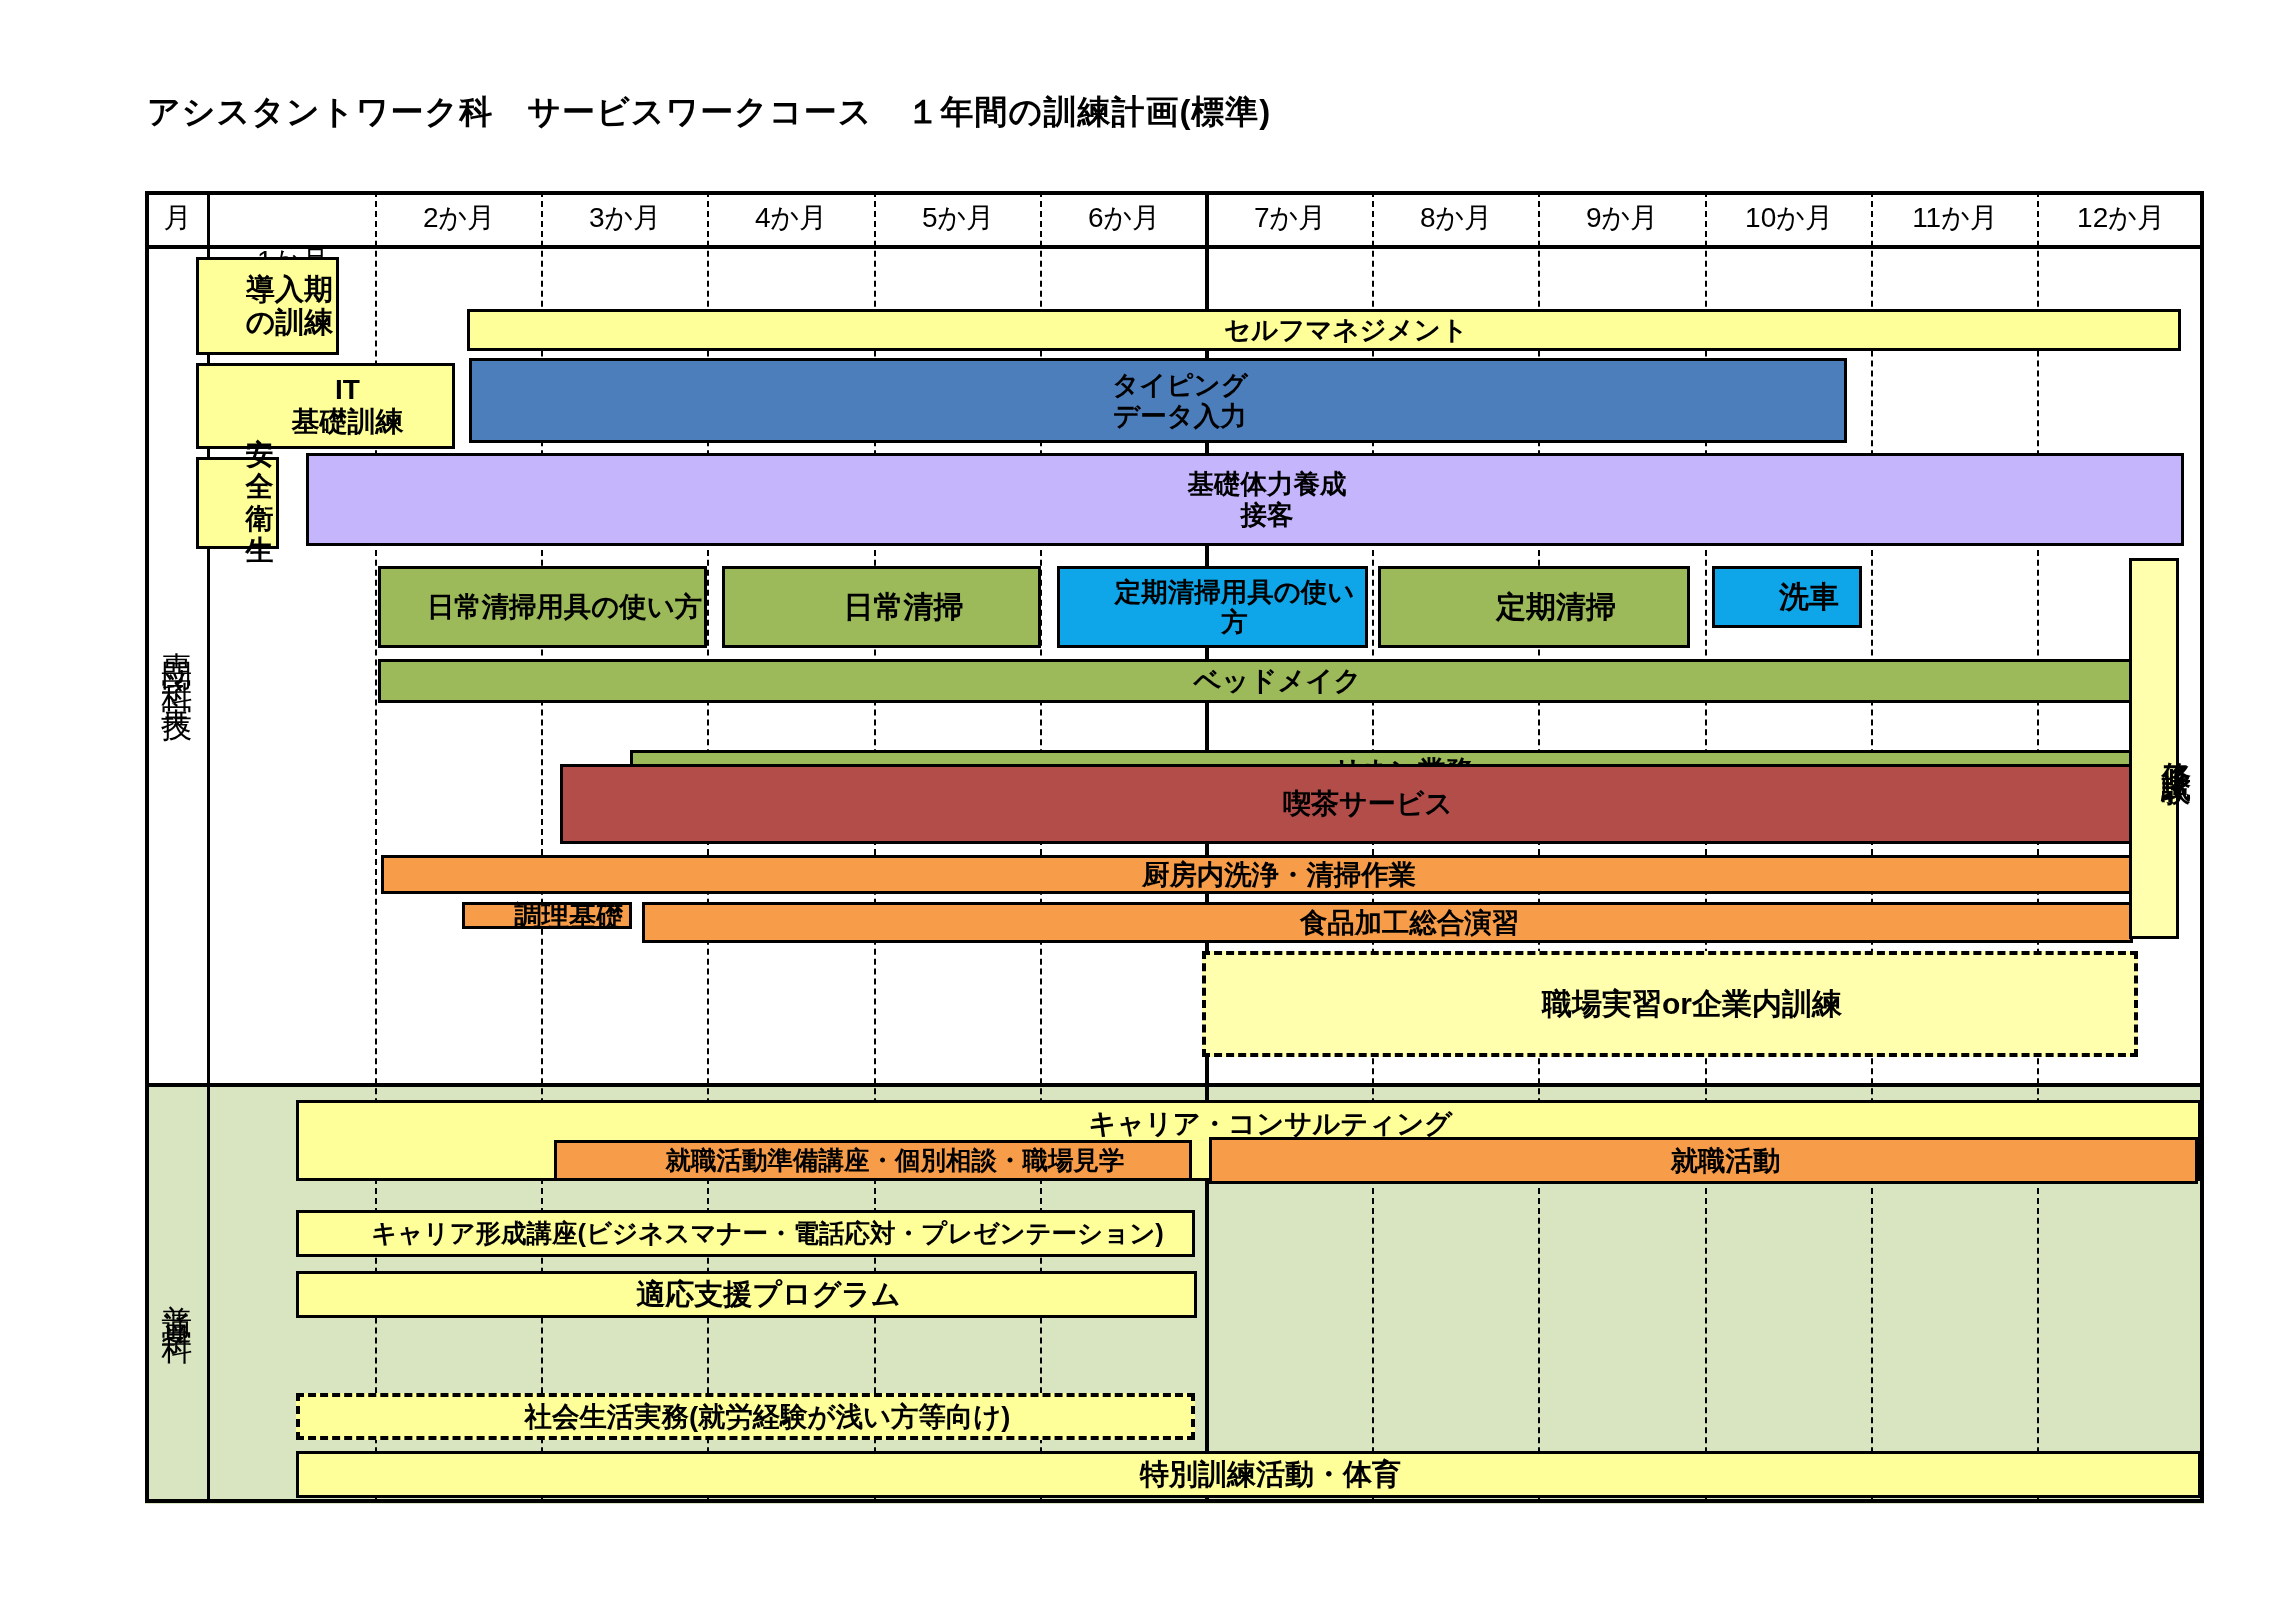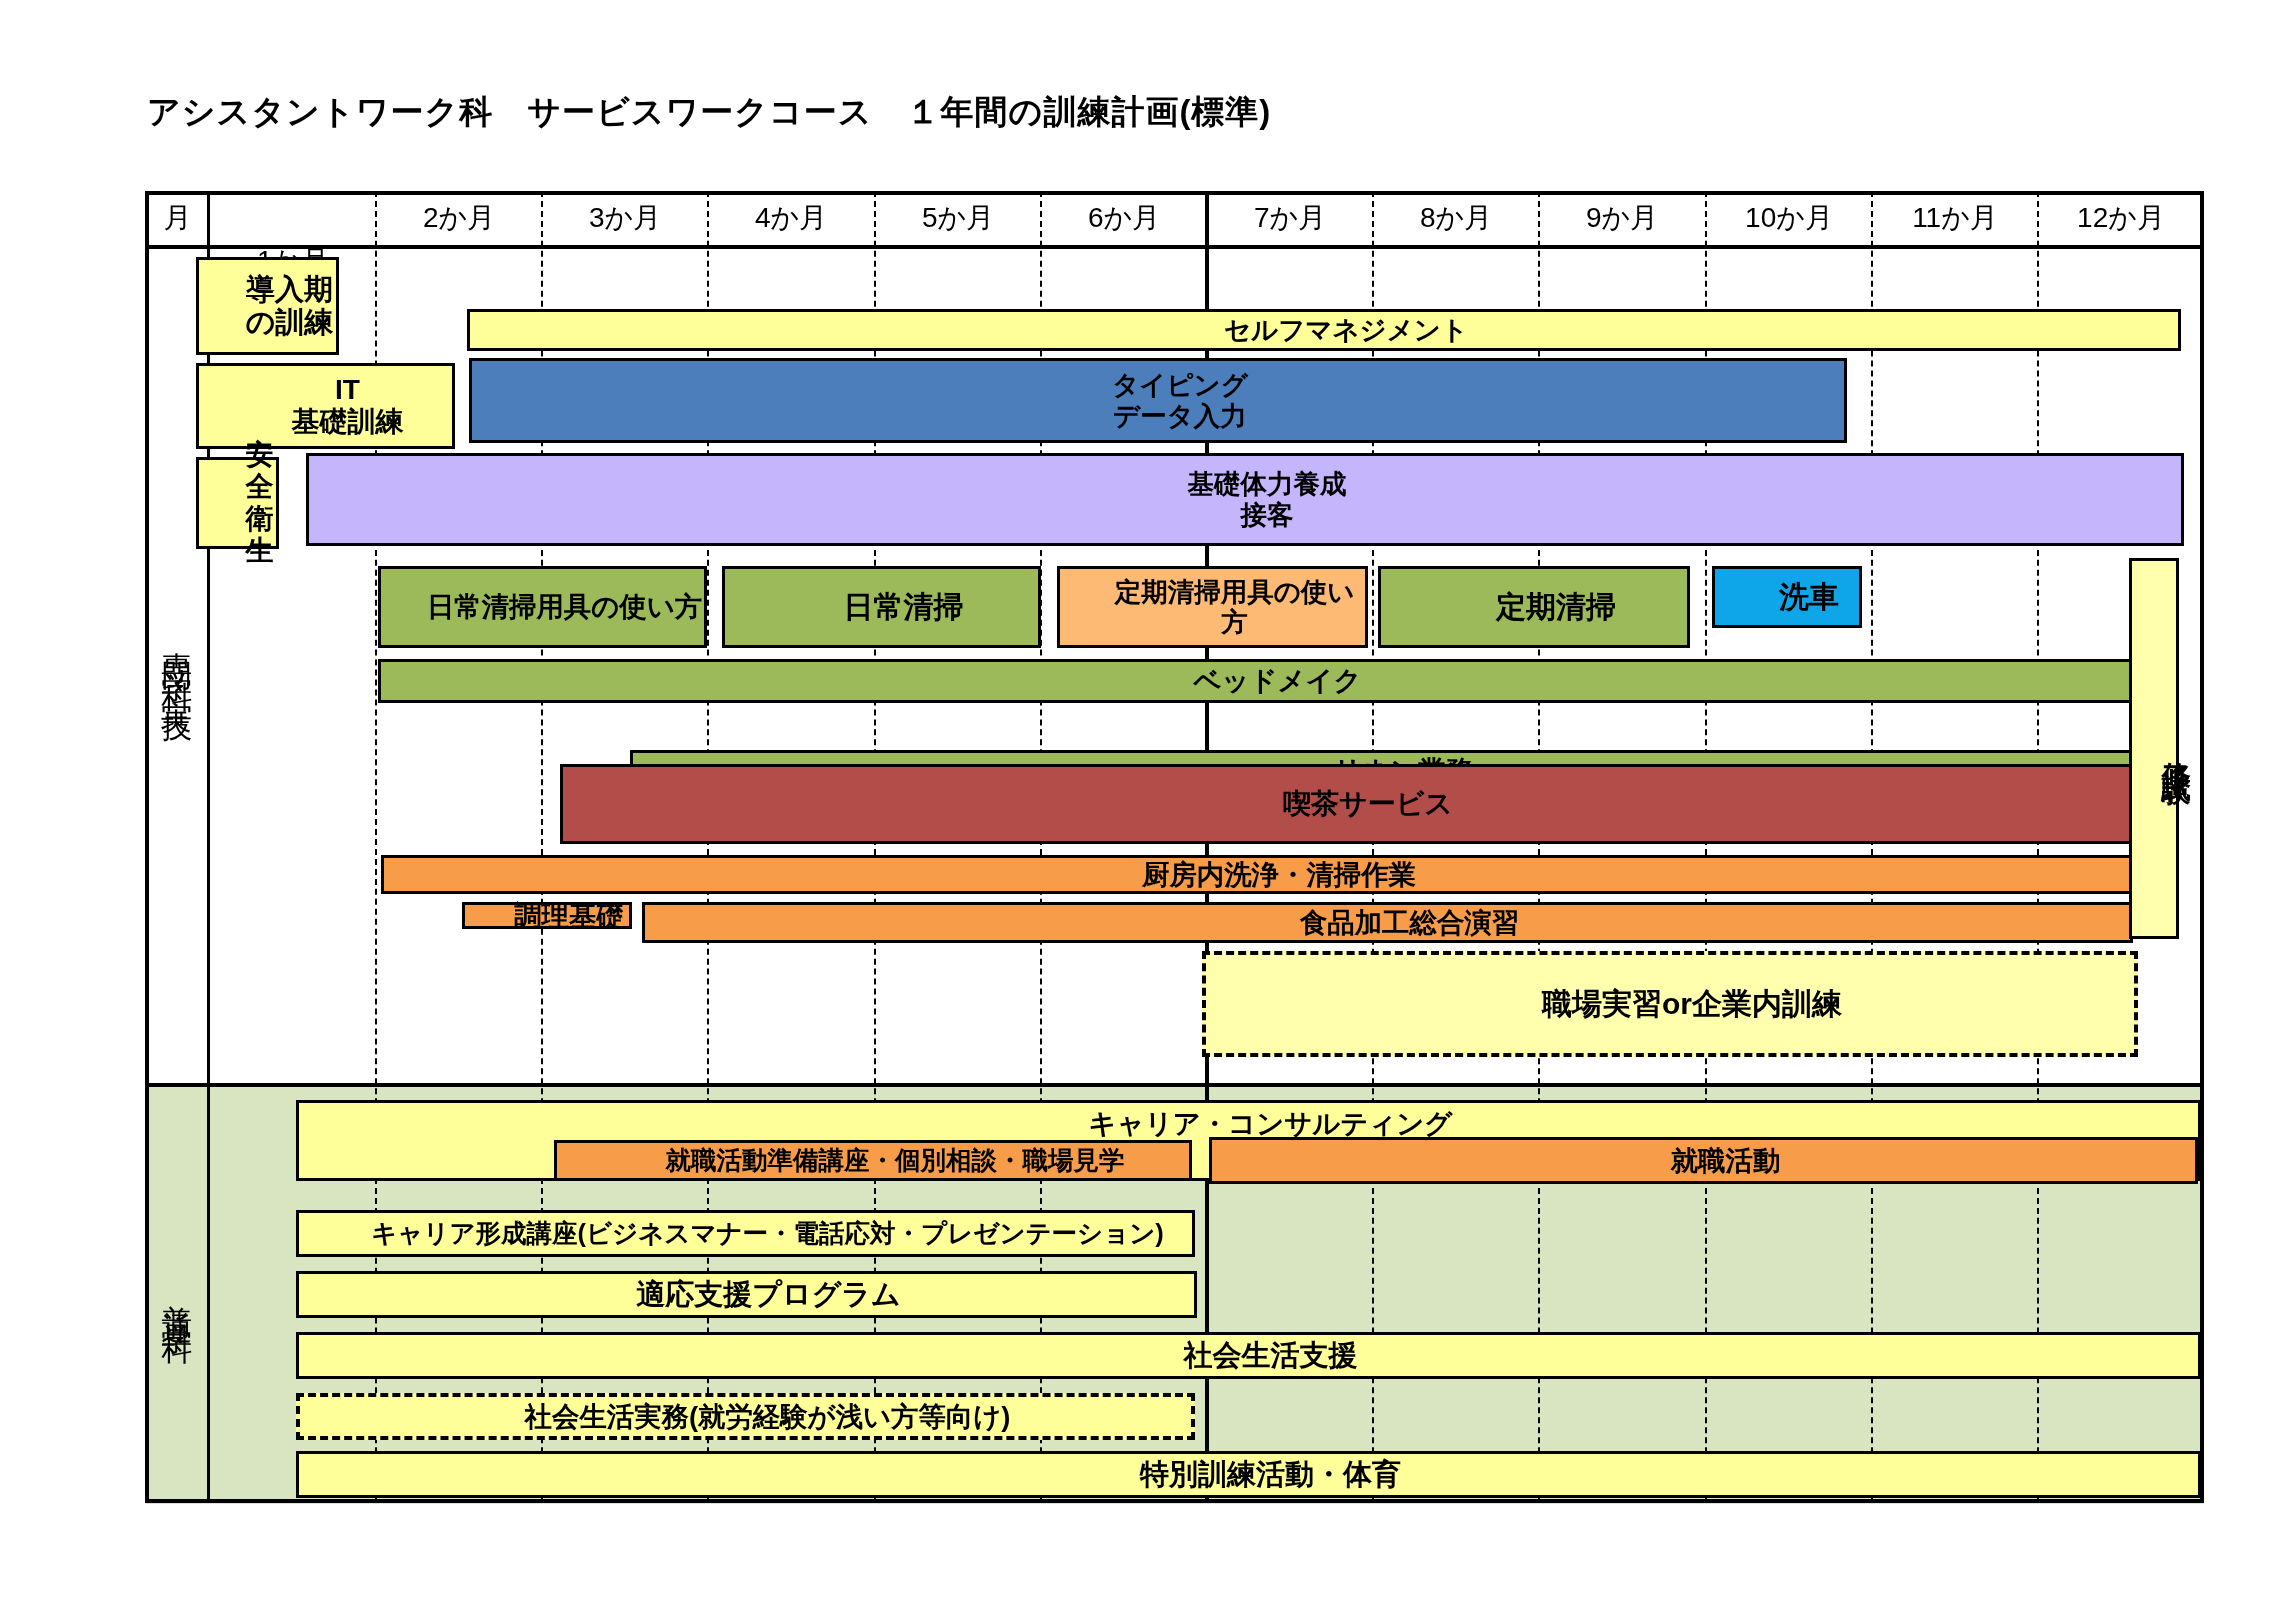--- a/index.html
+++ b/index.html
@@ -75,34 +75,33 @@
       <div class="bar" style="left: 51px; width: 259px; top: 172px; height: 86px; background: rgb(255, 255, 153); font-size: 28px;">IT
 基礎訓練</div>
       <div class="bar" style="left: 324px; width: 1378px; top: 167px; height: 85px; background: rgb(77, 126, 188); font-size: 26.5px;">タイピング
 データ入力</div>
       <div class="bar" style="left: 51px; width: 83px; top: 266px; height: 92px; background: rgb(255, 255, 153); font-size: 28px;">安全
 衛生</div>
       <div class="bar" style="left: 161px; width: 1878px; top: 262px; height: 93px; background: #c4b5fd; font-size: 26.5px;">基礎体力養成
 接客</div>
       <div class="bar" style="left: 233px; width: 329px; top: 375px; height: 82px; background: rgb(156, 186, 89); font-size: 27.4px;">日常清掃用具の使い方</div>
       <div class="bar" style="left: 577px; width: 319px; top: 375px; height: 82px; background: rgb(156, 186, 89); font-size: 30px;">日常清掃</div>
-      <div class="bar" style="left: 912px; width: 311px; top: 375px; height: 82px; background: #fdba74; font-size: 26.5px;">定期清掃用具の使い方</div>
+      <div class="bar" style="left: 912px; width: 311px; top: 375px; height: 82px; background: #0ea5e9; font-size: 26.5px;">定期清掃用具の使い方</div>
       <div class="bar" style="left: 1233px; width: 312px; top: 375px; height: 82px; background: rgb(156, 186, 89); font-size: 30px;">定期清掃</div>
       <div class="bar" style="left: 1567px; width: 150px; top: 375px; height: 62px; background: #0ea5e9; font-size: 30px;">洗車</div>
       <div class="bar" style="left: 233px; width: 1755px; top: 468px; height: 44px; background: rgb(156, 186, 89); font-size: 27.4px;">ベッドメイク</div>
       <div class="bar" style="left: 485px; width: 1503px; top: 521px; height: 42px; background: rgb(156, 186, 89); font-size: 27.4px; margin-top: 38px;">リネン業務</div>
       <div class="bar" style="left: 415px; width: 1572px; top: 573px; height: 80px; background: rgb(179, 77, 74); font-size: 28px;">喫茶サービス</div>
       <div class="bar" style="left: 236px; width: 1752px; top: 664px; height: 39px; background: rgb(247, 156, 73); font-size: 27.4px;">厨房内洗浄・清掃作業</div>
       <div class="bar" style="left: 317px; width: 170px; top: 711px; height: 27px; background: rgb(247, 156, 73); font-size: 27.4px;">調理基礎</div>
       <div class="bar" style="left: 497px; width: 1491px; top: 711px; height: 41px; background: rgb(247, 156, 73); font-size: 27.4px;">食品加工総合演習</div>
       <div class="bar dashed" style="left: 1057px; width: 936px; top: 760px; height: 106px; background: rgb(255, 255, 173); font-size: 30px;">職場実習or企業内訓練</div>
       <div class="bar vertical" style="left: 1984px; width: 50px; top: 367px; height: 381px; background: rgb(255, 255, 173); font-size: 29px;">修了試験</div>
       <div class="bar label-top" style="left: 151px; width: 1905px; top: 909px; height: 81px; background: rgb(255, 255, 153); font-size: 27.4px;">キャリア・コンサルティング</div>
       <div class="bar" style="left: 409px; width: 638px; top: 949px; height: 41px; background: rgb(247, 156, 73); font-size: 25.5px;">就職活動準備講座・個別相談・職場見学</div>
       <div class="bar" style="left: 1064px; width: 989px; top: 946px; height: 47px; background: rgb(247, 156, 73); font-size: 27.4px;">就職活動</div>
       <div class="bar" style="left: 151px; width: 899px; top: 1019px; height: 47px; background: rgb(255, 255, 153); font-size: 25.5px;">キャリア形成講座(ビジネスマナー・電話応対・プレゼンテーション)</div>
       <div class="bar" style="left: 151px; width: 901px; top: 1080px; height: 47px; background: rgb(255, 255, 153); font-size: 29px;">適応支援プログラム</div>
-      <div class="bar" style="left: 151px; width: 1905px; top: 1141px; height: 47px; background: rgb(255, 255, 153); font-size: 29px;">社会生活支援</div>
       <div class="bar dashed" style="left: 151px; width: 899px; top: 1202px; height: 47px; background: rgb(255, 255, 153); font-size: 27.4px;">社会生活実務(就労経験が浅い方等向け)</div>
       <div class="bar" style="left: 151px; width: 1905px; top: 1260px; height: 47px; background: rgb(255, 255, 153); font-size: 29px;">特別訓練活動・体育</div>
     </div>
 </div>
 
 
 </body></html>

